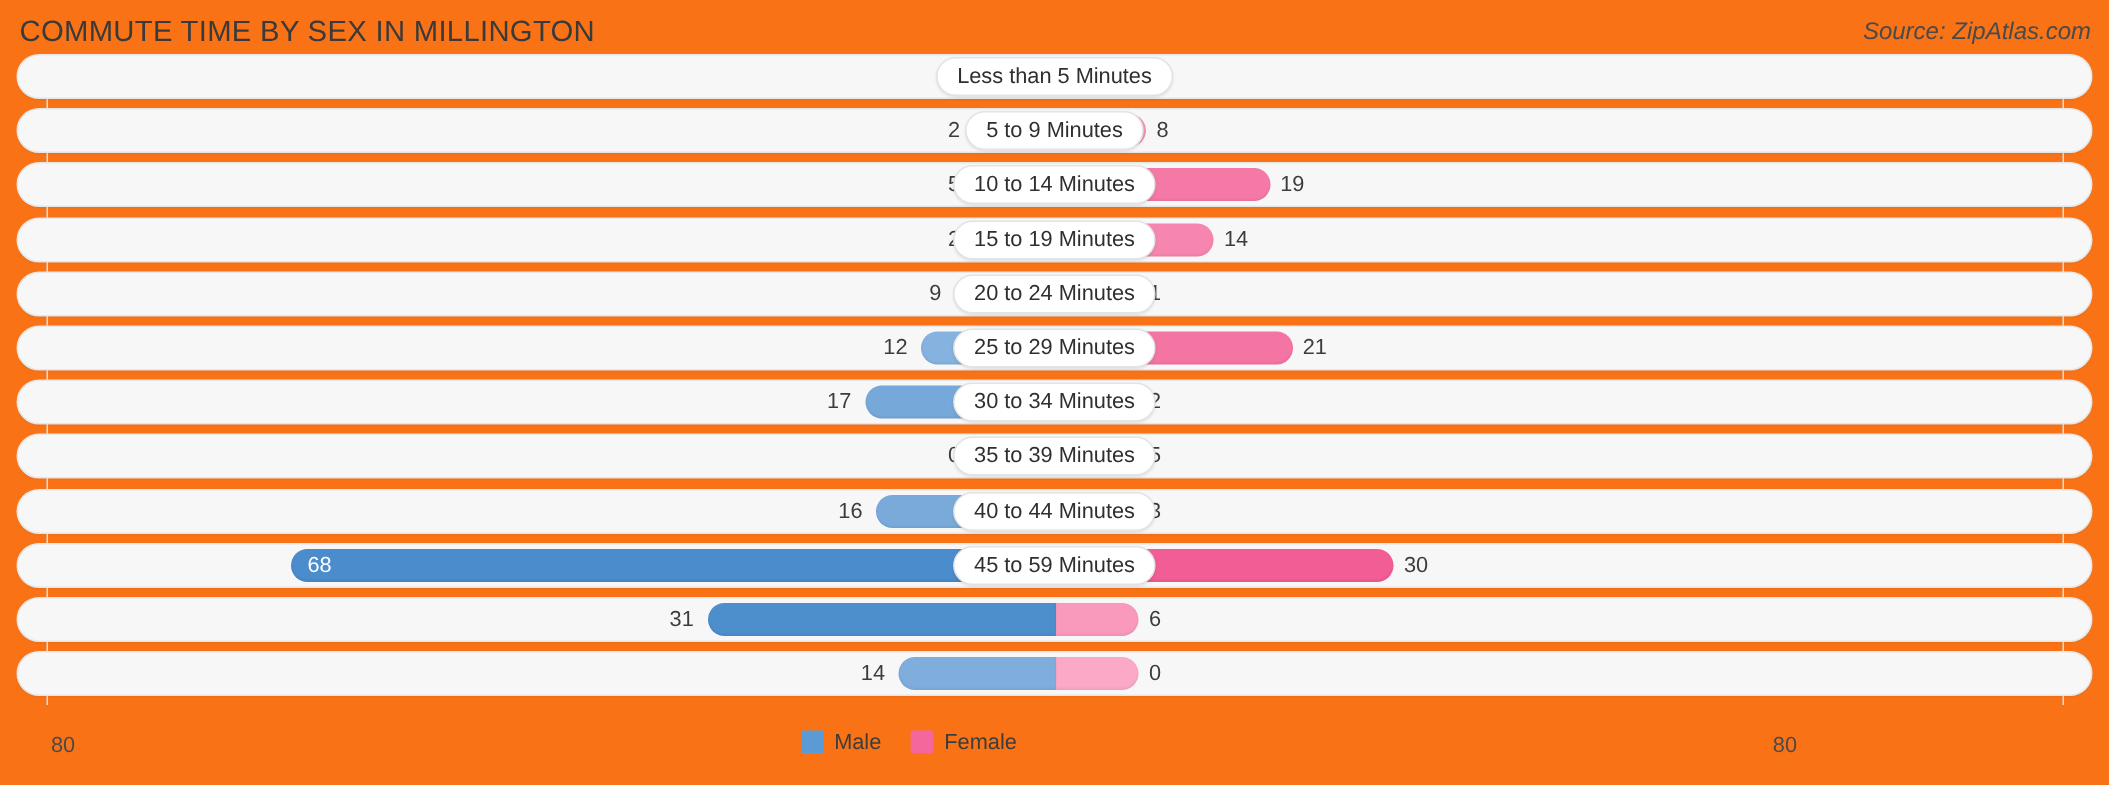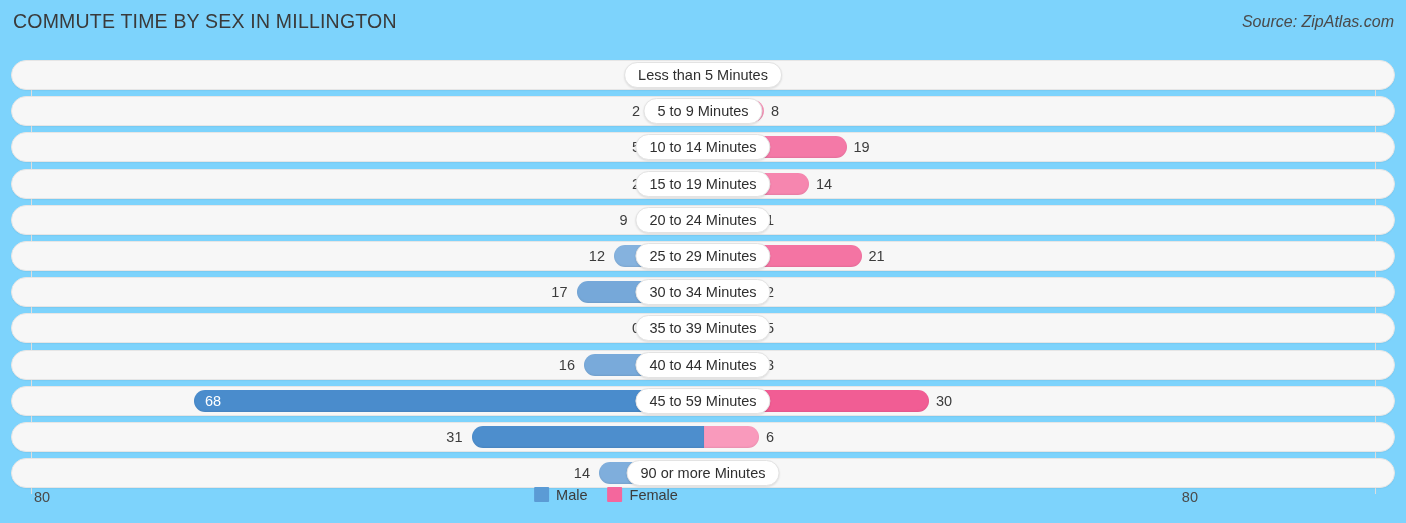--- a/index.html
+++ b/index.html
@@ -7,21 +7,21 @@
   html, body {
     margin: 0; padding: 0;
     width: 1406px; height: 523px;
     background: #ffffff;
     font-family: "Liberation Sans", sans-serif;
     overflow: hidden;
   }
   #chart-root {
     position: relative;
     width: 1406px; height: 523px;
-    background: #7dd3fc;
+    background: #f97316;
     padding-left: 48px;
   }
 
   
   .chart-title {
     position: absolute;
     left: 13px; top: 10px;
     font-size: 19.5px;
     letter-spacing: 0.2px;
     color: #3a3a3a;
@@ -33,21 +33,21 @@
     right: 12px; top: 13px;
     font-size: 16px;
     font-style: italic;
     color: #4a4a4a;
     white-space: nowrap;
   }
 
   
   .plot {
     position: absolute;
-    left: 0; top: 60px;
+    left: 0; top: 36px;
     width: 1246px;
     height: 435px;
     text-align: center;
   }
   .axis-line {
     position: absolute;
     top: 0;
     width: 1px;
     height: 434px;
     background: #dedede;
@@ -272,21 +272,20 @@
           <div class="val" style="right: 931.5px;">31</div>
           <div class="val" style="left: 754px;">6</div>
         </div>
       </div>
       <div class="row" style="top: 398.2px;">
         <div class="row-inner">
           <div class="bar male" style="left: 587px; width: 105px; background: rgb(127, 174, 220);"></div>
           <div class="bar female" style="left: 692px; width: 55px; background: rgb(251, 169, 198);"></div>
           <div class="val" style="right: 804px;">14</div>
           <div class="val" style="left: 754px;">0</div>
-          <div class="cat-pill">90 or more Minutes</div>
         </div>
       </div>
     </div>
 
   <div class="footer">
     <div class="axis-max left">80</div>
     <div class="axis-max right">80</div>
     <div class="legend" id="legend">
         <div class="legend-item">
           <span class="legend-swatch" style="background: rgb(91, 155, 213);"></span>

